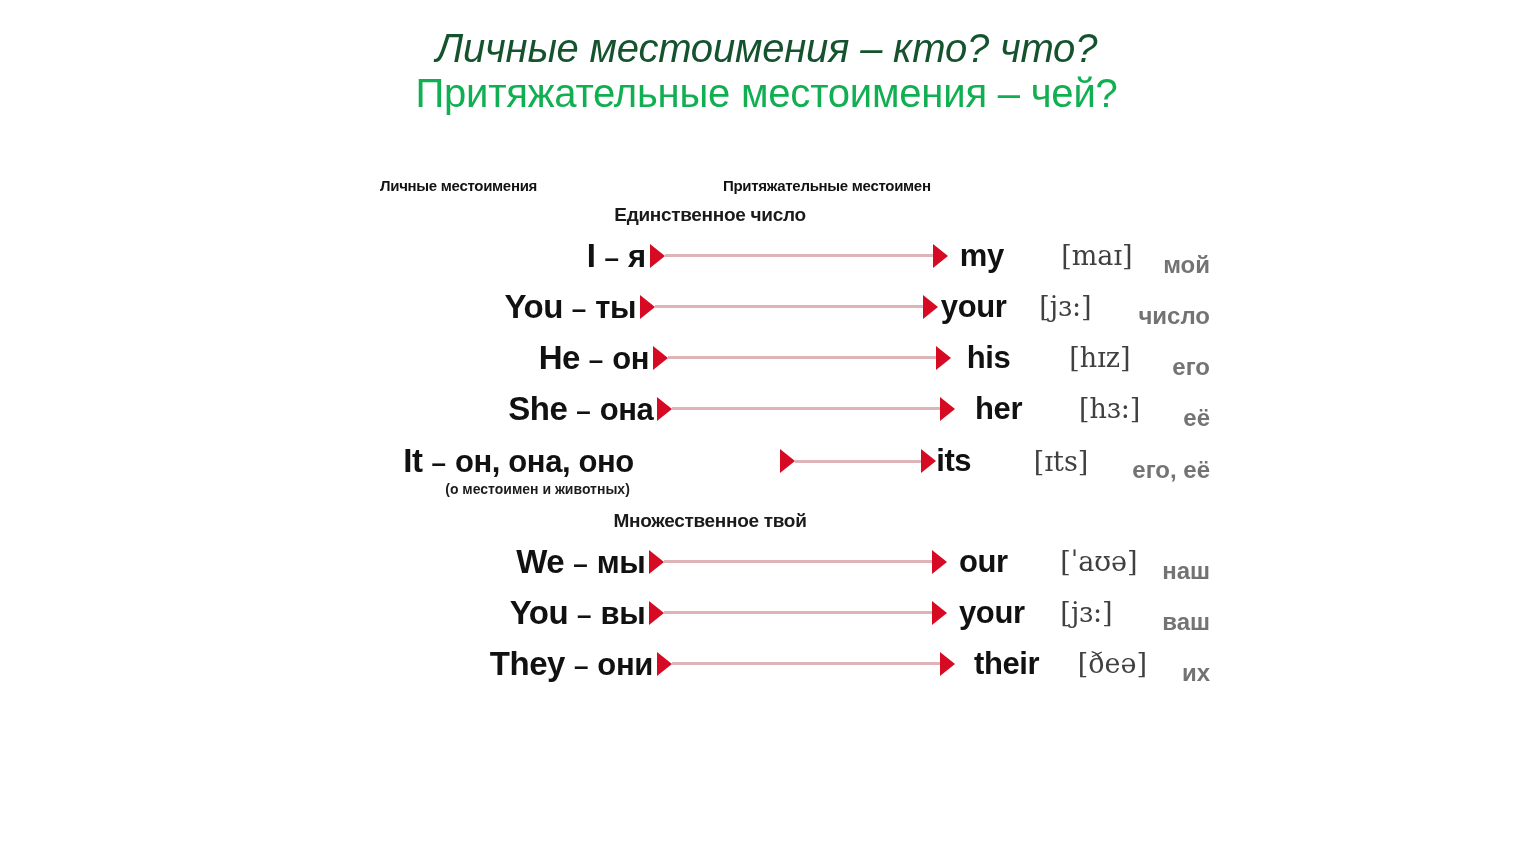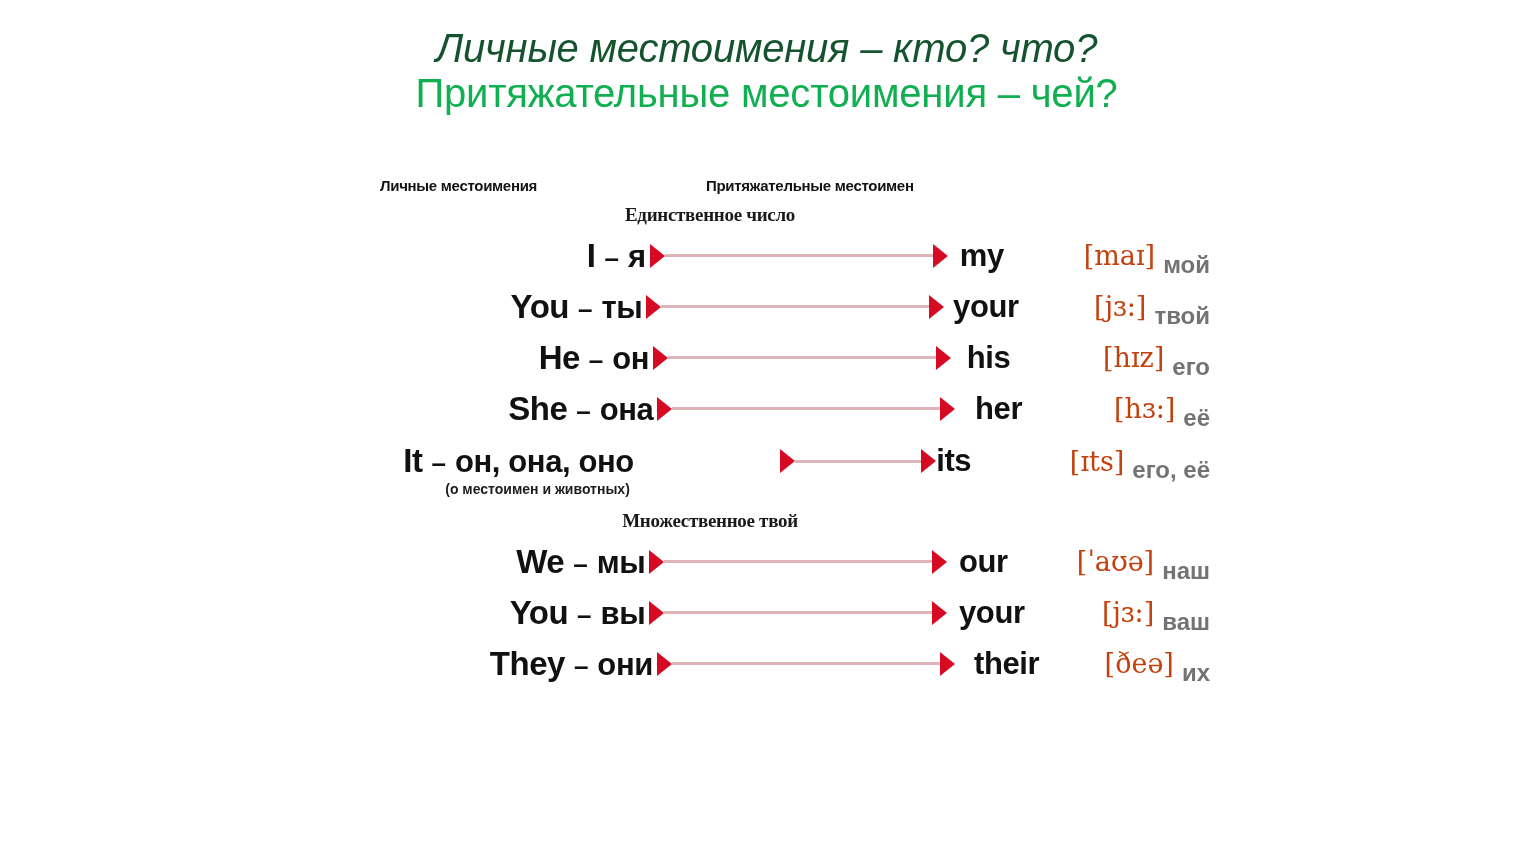--- a/index.html
+++ b/index.html
@@ -60,36 +60,35 @@
     top: 6px;
     font-size: 15px;
     font-weight: bold;
     color: #121212;
     letter-spacing: -0.3px;
     white-space: nowrap;
     margin-top: 11px;
   }
   .col-head-personal { left: 50px; }
   .col-head-possessive {
-    left: 376px;
+    left: 393px;
     width: 360px;
     overflow: hidden;
     text-overflow: clip;
   }
 
   .section-head {
     text-align: center;
     font-size: 19px;
     font-weight: bold;
     color: #1a1a1a;
     letter-spacing: -0.3px;
     padding-top: 6px;
     padding-bottom: 4px;
     width: 760px;
-    font-family: Liberation Serif, serif;
   }
 
   
   .rows { position: relative; }
   .row {
     position: relative;
     height: 51px;
     display: flex;
     align-items: center;
   }
@@ -167,24 +166,24 @@
   .poss-word {
     width: 108px;
     text-align: left;
     font-size: 31px;
     font-weight: bold;
     color: #111;
     letter-spacing: -0.4px;
   }
   .poss-ipa {
     width: 100px;
-    text-align: right;
+    text-align: left;
     font-family: "DejaVu Serif", serif;
     font-size: 27px;
-    color: #c2410c;
+    color: #404040;
     white-space: nowrap;
   }
   .poss-ru {
     font-size: 24px;
     font-weight: bold;
     color: #737373;
     white-space: nowrap;
     padding-left: 8px;
     position: relative;
     top: 9px;
@@ -235,21 +234,21 @@
       </div>
       <div class="arrow-cell">
         <div class="arrow">
           <span class="arrow-head"></span>
           <span class="arrow-line" style="width:268px"></span>
           <span class="arrow-head"></span>
         </div>
       </div>
       <div class="poss-word">your</div>
       <div class="poss-ipa">[jɜ:]</div>
-      <div class="poss-ru">твой</div>
+      <div class="poss-ru">число</div>
     </div>
 
     <div class="row">
       <div class="pron-left">
         <span class="pron-en">He</span>
         <span class="pron-dash">–</span>
         <span class="pron-ru">он</span>
       </div>
       <div class="arrow-cell">
         <div class="arrow">

